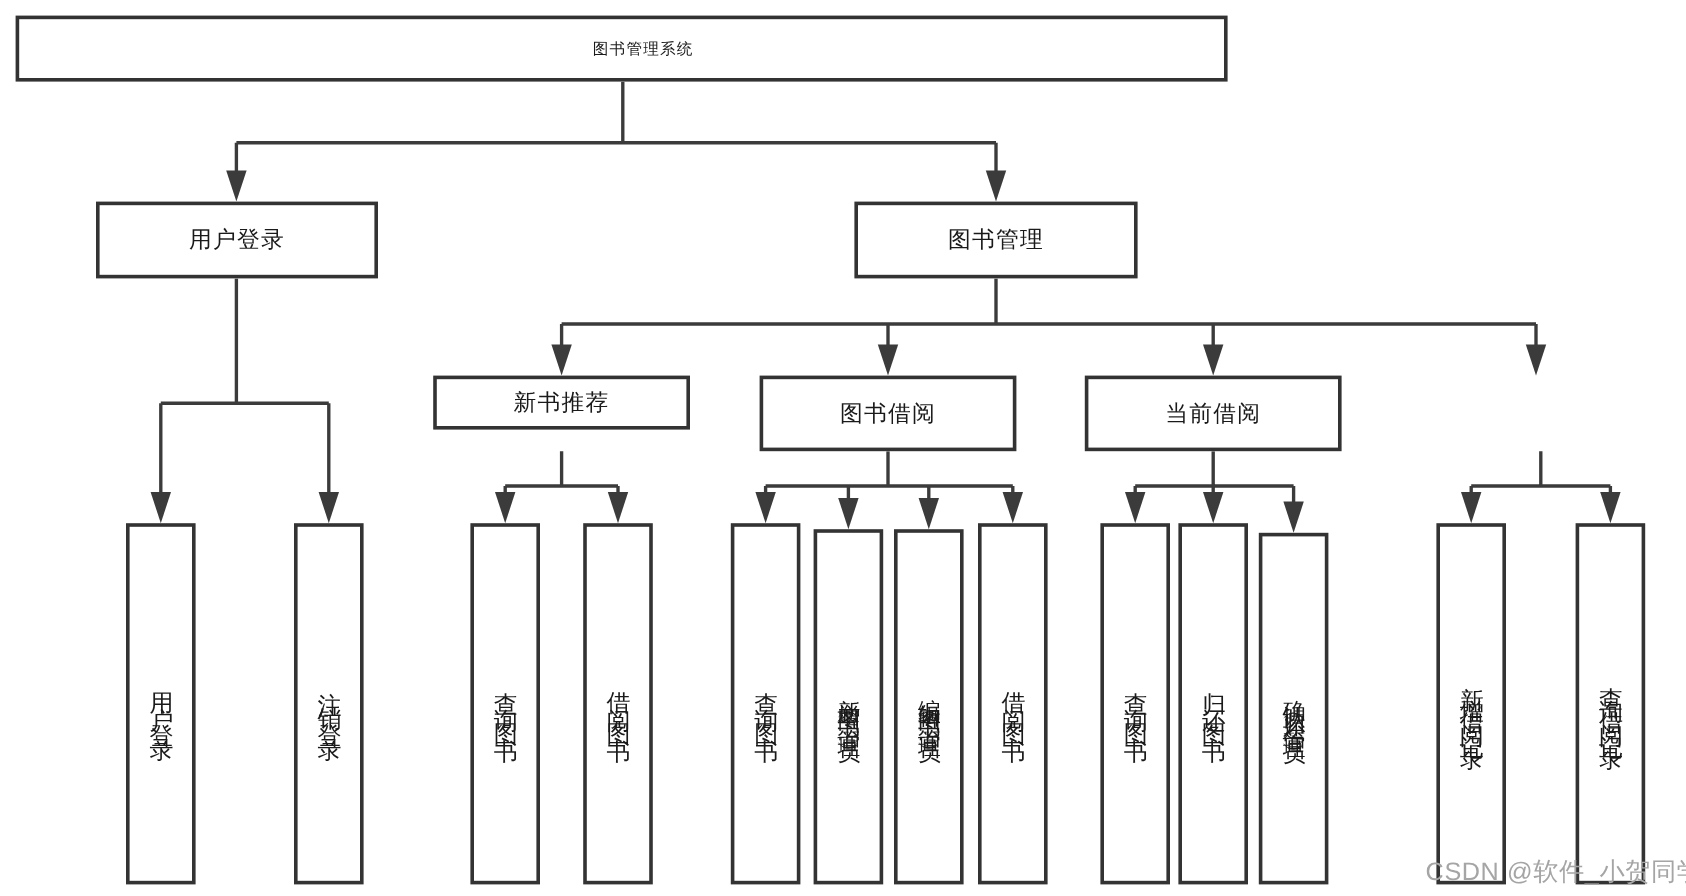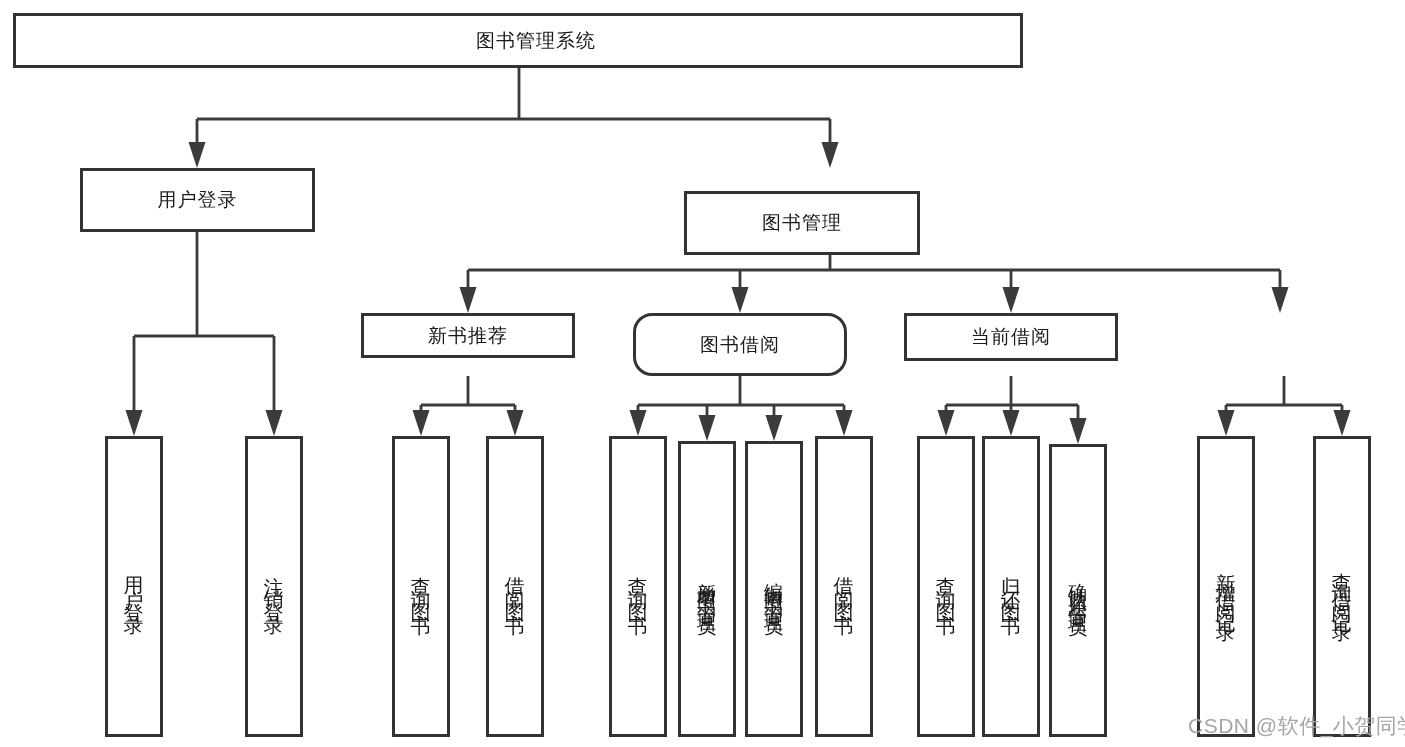--- a/index.html
+++ b/index.html
@@ -15,37 +15,37 @@
     position:absolute;
     box-sizing:border-box;
     background:#ffffff;
     border:3px solid #333333;
     display:flex;align-items:center;justify-content:center;
     color:#1a1a1a;
     z-index:2;
     text-align:center;
   }
   .h-node{font-size:19px;letter-spacing:1px;}
-  .root{border-width:3px;font-size:19px;padding-left:36px;}
+  .root{border-width:3px;font-size:13px;padding-left:36px;}
   .v-node{
     writing-mode:vertical-rl;
     text-orientation:mixed;
     font-size:20px;
     line-height:1;
   }
   .ls-4{letter-spacing:13px;}
   .ls-6{letter-spacing:10px;}
   .ls-l{letter-spacing:5px;font-size:19px;}
   
   #n-root{left:13px;top:13px;width:1010px;height:55px;}
   #n-user-login{left:80px;top:168px;width:235px;height:64px;}
-  #n-book-mgmt{left:684px;top:168px;width:236px;height:64px;margin-top:23px;}
+  #n-book-mgmt{left:712px;top:168px;width:236px;height:64px;}
   #n-new-rec{left:361px;top:313px;width:214px;height:45px;}
-  #n-book-borrow{left:633px;top:313px;width:214px;height:63px;border-radius:19px;}
-  #n-cur-borrow{left:904px;top:313px;width:214px;height:48px;}
+  #n-book-borrow{left:633px;top:313px;width:214px;height:63px;}
+  #n-cur-borrow{left:904px;top:313px;width:214px;height:63px;}
   #n-borrow-rec{left:1173px;top:313px;width:214px;height:63px;}
   .leaf{width:58px;top:436px;height:301px;}
   #l-user-login{left:105px;}
   #l-logout{left:245px;}
   #l-nb-query{left:392px;}
   #l-nb-borrow{left:486px;}
   #l-bb-query{left:609px;}
   #l-bb-add{left:678px;top:441px;height:296px;}
   #l-bb-edit{left:745px;top:441px;height:296px;}
   #l-bb-borrow{left:815px;}

